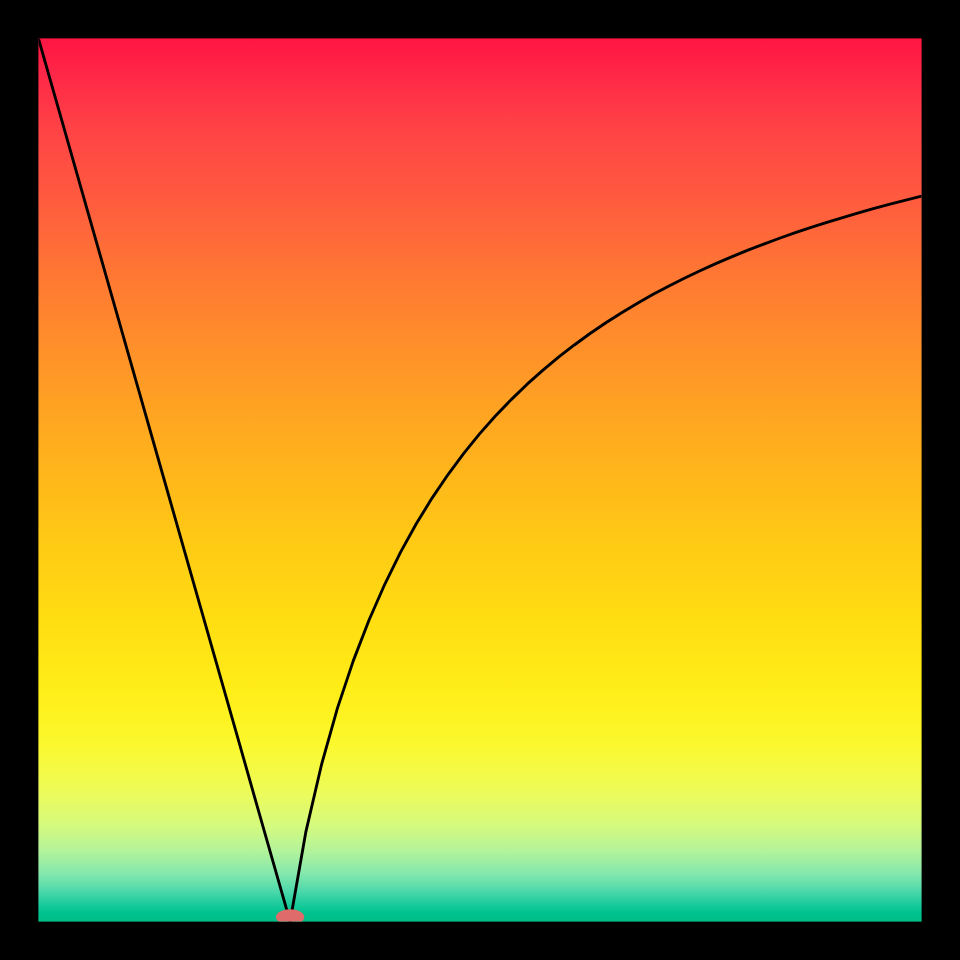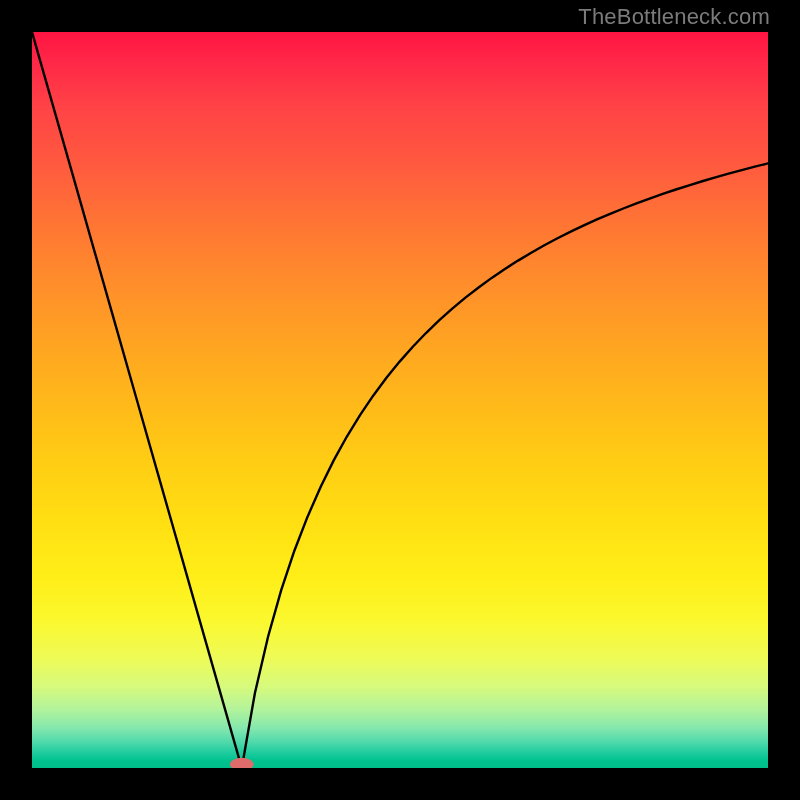--- a/index.html
+++ b/index.html
@@ -62,21 +62,20 @@
     font-size: 22px;
     letter-spacing: 0.2px;
     font-weight: 400;
   }
 </style>
 </head>
 <body>
 
 <div class="frame">
 
-  <div class="watermark">TheBottleneck.com</div>
 
   <div class="plot-area">
     <svg class="curve-svg" viewBox="0 0 736 736" preserveAspectRatio="none">
       <g>
         <path id="curve-left" fill="none" stroke-width="2.4" stroke-linecap="round" stroke-linejoin="round" stroke="#000000" d="M0.00 0.00 L20.98 73.60 L41.95 147.20 L62.93 220.80 L83.90 294.40 L104.88 368.00 L125.86 441.60 L146.83 515.20 L167.81 588.80 L188.78 662.40 L209.76 736.00"></path>
         <path id="curve-right" fill="none" stroke-width="2.4" stroke-linecap="round" stroke-linejoin="round" stroke="#000000" d="M209.76 736.00 L222.93 661.00 L236.11 604.48 L249.21 558.11 L262.38 518.73 L275.56 484.66 L288.73 454.70 L301.83 428.13 L315.01 404.28 L328.18 382.87 L341.36 363.44 L354.46 345.77 L367.63 329.58 L380.81 314.71 L393.98 301.02 L407.08 288.36 L420.26 276.59 L433.43 265.62 L446.60 255.47 L459.71 245.90 L472.88 236.99 L486.05 228.60 L499.23 220.73 L512.33 213.29 L525.50 206.30 L538.68 199.68 L551.85 193.42 L564.95 187.46 L578.13 181.87 L591.30 176.49 L604.48 171.41 L617.58 166.56 L630.75 161.92 L643.93 157.50 L657.10 153.31 L670.20 149.26 L683.38 145.36 L696.55 141.68 L709.72 138.07 L722.83 134.69 L736.00 131.38"></path>
         <ellipse id="min-marker" fill="#e06b6b" cx="209.76" cy="732.32" rx="11.78" ry="6.62"></ellipse>
       </g>
     </svg>
   </div>

